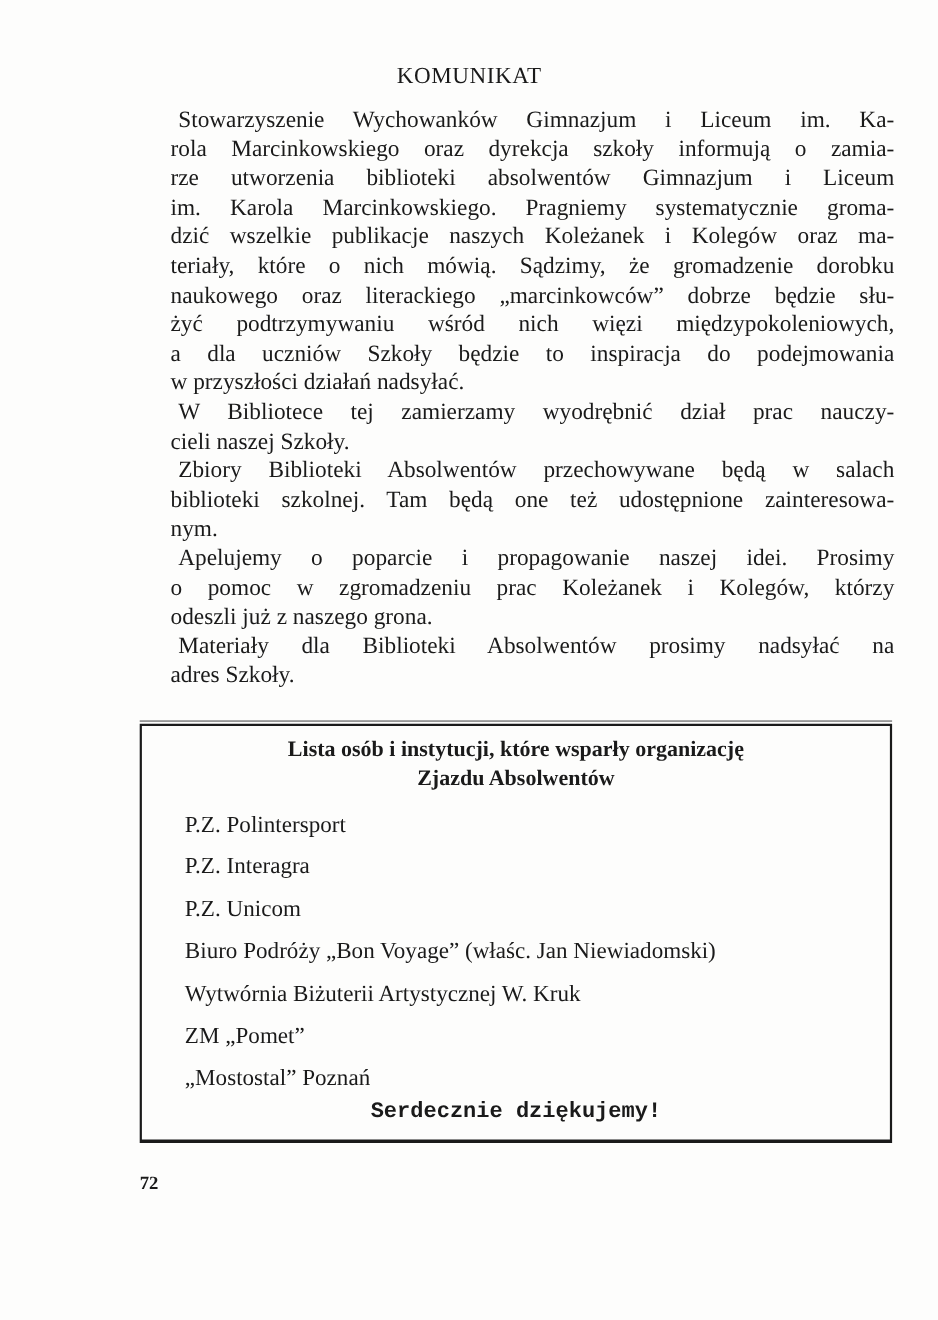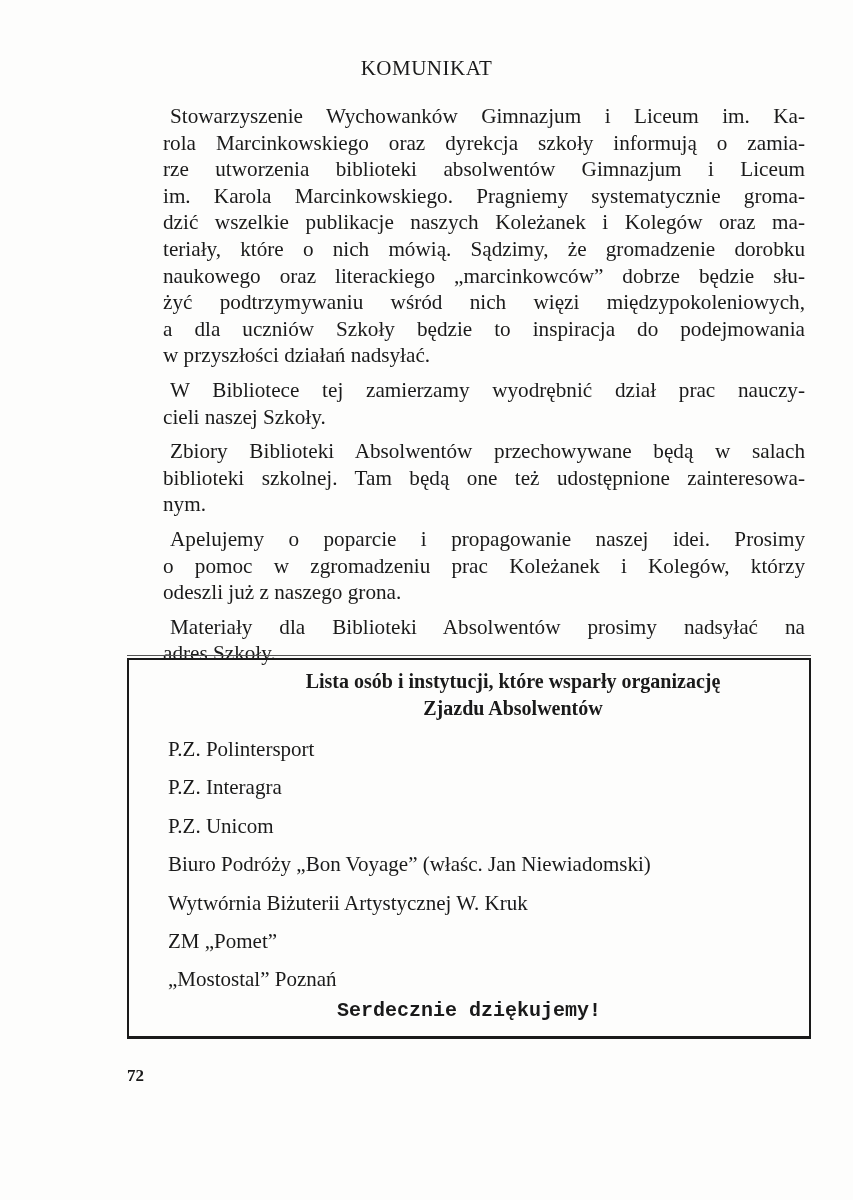--- a/index.html
+++ b/index.html
@@ -35,21 +35,21 @@
       position: absolute;
       left: 155px;
       top: 95px;
       width: 658px;
       font-family: "Liberation Serif", serif;
       font-size: 21.2px;
       line-height: 26.6px;
       text-align: justify;
     }
     .body-text p {
-      margin: 8px;
+      margin: 0;
       text-indent: 0;
     }
     .line {
       display: block;
       text-align: justify;
       text-align-last: justify;
       white-space: nowrap;
     }
     .line.last {
       text-align-last: left;
@@ -79,21 +79,20 @@
     .box-title {
       position: absolute;
       top: 8px;
       left: 0;
       width: 680px;
       text-align: center;
       font-family: "Liberation Serif", serif;
       font-weight: bold;
       font-size: 20px;
       line-height: 27px;
-      margin-left: 44px;
     }
     .sponsors {
       position: absolute;
       top: 64px;
       left: 27px;
       margin: 0;
       padding: 0;
       list-style: none;
       font-family: "Liberation Serif", serif;
       font-size: 21px;

